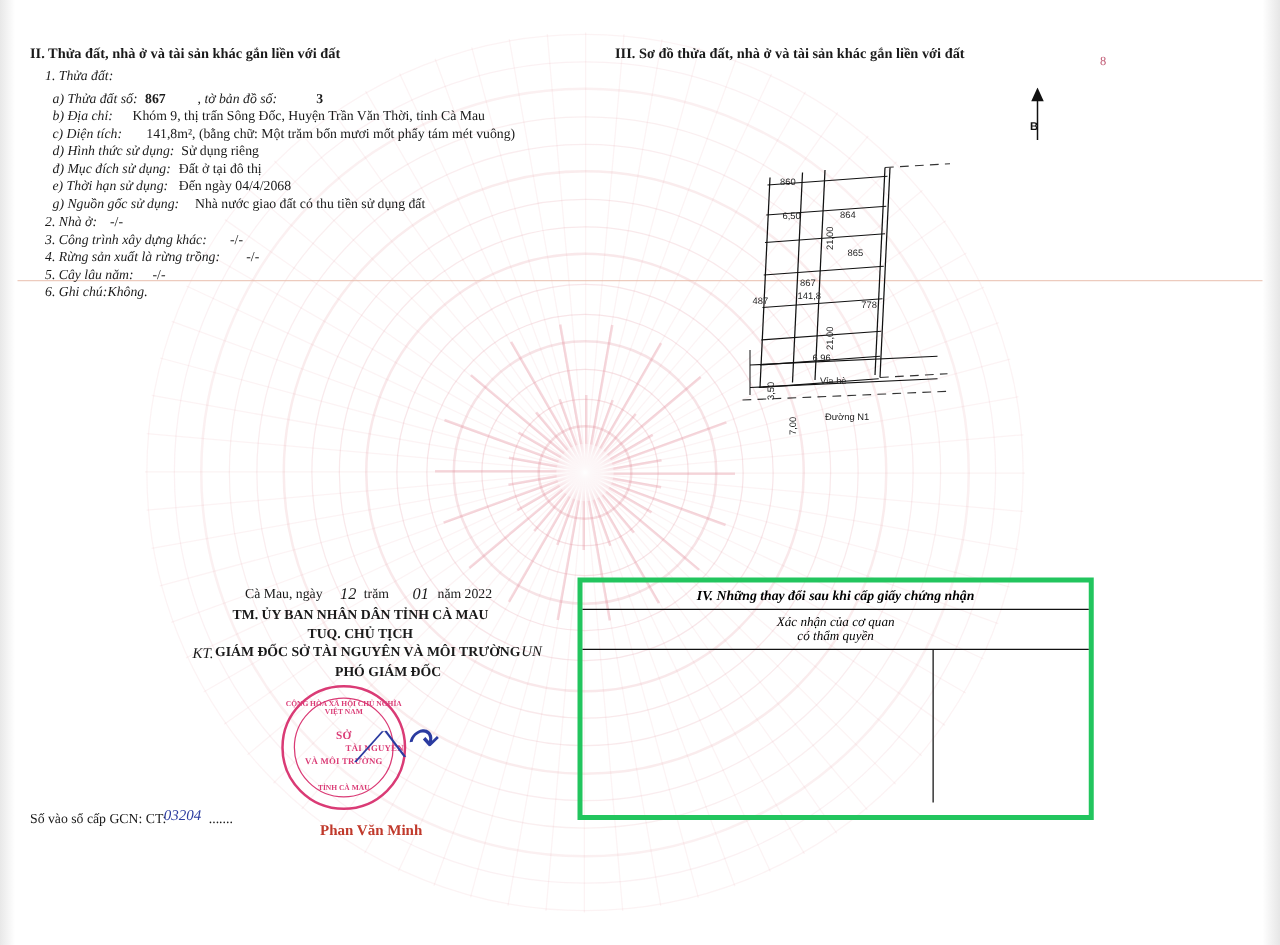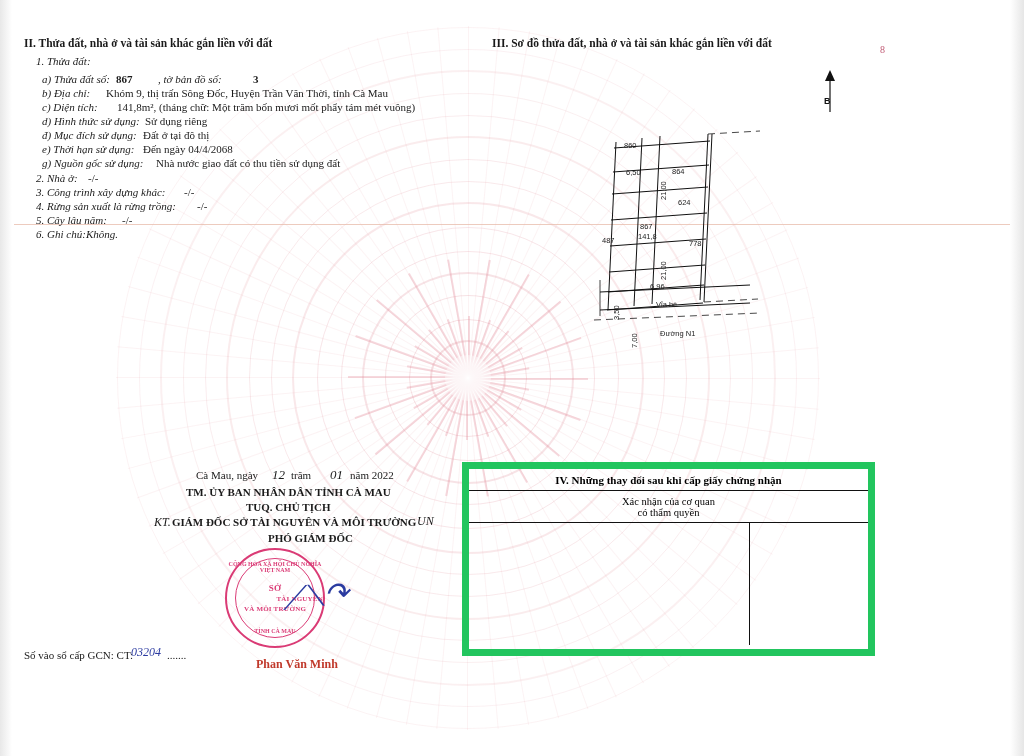--- a/index.html
+++ b/index.html
@@ -146,22 +146,23 @@
     white-space: nowrap;
     font-family: "Liberation Sans", sans-serif;
   }
   .dlabel.rot {
     transform: rotate(-90deg);
     transform-origin: 0 0;
   }
   
   .tbl {
     position: absolute;
-    border: 7px solid #22c55e;
+    border: 4px solid #22c55e;
     box-sizing: border-box;
+    font-style: italic;
   }
   .tbl-head {
     height: 22px;
     border-bottom: 1px solid #111;
     display: flex;
     align-items: center;
     justify-content: center;
     font-size: 11px;
     font-weight: bold;
     box-sizing: border-box;
@@ -353,21 +354,21 @@
 
   <div class="line it" style="left:42px; top:73px;">a) Thửa đất số:</div>
   <div class="line b" style="left:116px; top:73px;">867</div>
   <div class="line it" style="left:158px; top:73px;">, tờ bản đồ số:</div>
   <div class="line b" style="left:253px; top:73px;">3</div>
 
   <div class="line it" style="left:42px; top:87px;">b) Địa chỉ:</div>
   <div class="line" style="left:106px; top:87px;">Khóm 9, thị trấn Sông Đốc, Huyện Trần Văn Thời, tỉnh Cà Mau</div>
 
   <div class="line it" style="left:42px; top:101px;">c) Diện tích:</div>
-  <div class="line" style="left:117px; top:101px;">141,8m², (tháng chữ: Một trăm bốn mươi mốt phẩy tám mét vuông)</div>
+  <div class="line" style="left:117px; top:101px;">141,8m², (bằng chữ: Một trăm bốn mươi mốt phẩy tám mét vuông)</div>
 
   <div class="line it" style="left:42px; top:115px;">d) Hình thức sử dụng:</div>
   <div class="line" style="left:145px; top:115px;">Sử dụng riêng</div>
 
   <div class="line it" style="left:42px; top:129px;">đ) Mục đích sử dụng:</div>
   <div class="line" style="left:143px; top:129px;">Đất ở tại đô thị</div>
 
   <div class="line it" style="left:42px; top:143px;">e) Thời hạn sử dụng:</div>
   <div class="line" style="left:143px; top:143px;">Đến ngày 04/4/2068</div>
 
@@ -432,21 +433,21 @@
       <line x1="124" y1="182" x2="178" y2="179"></line>
     </g>
 
     <g stroke="#111" stroke-width="0.8">
       <line x1="20" y1="160" x2="20" y2="196"></line>
     </g>
   </svg>
 
   <div class="dlabel" style="left:624px; top:141px;">860</div>
   <div class="dlabel" style="left:672px; top:167px;">864</div>
-  <div class="dlabel" style="left:678px; top:198px;">624</div>
+  <div class="dlabel" style="left:678px; top:198px;">865</div>
   <div class="dlabel" style="left:689px; top:239px;">778</div>
   <div class="dlabel" style="left:602px; top:236px;">487</div>
 
   <div class="dlabel" style="left:640px; top:222px;">867</div>
   <div class="dlabel" style="left:638px; top:232px;">141,8</div>
 
   <div class="dlabel" style="left:626px; top:168px;">6,50</div>
   <div class="dlabel rot" style="left:659px; top:200px;">21,00</div>
   <div class="dlabel rot" style="left:659px; top:280px;">21,00</div>
   <div class="dlabel" style="left:650px; top:282px;">6,96</div>

